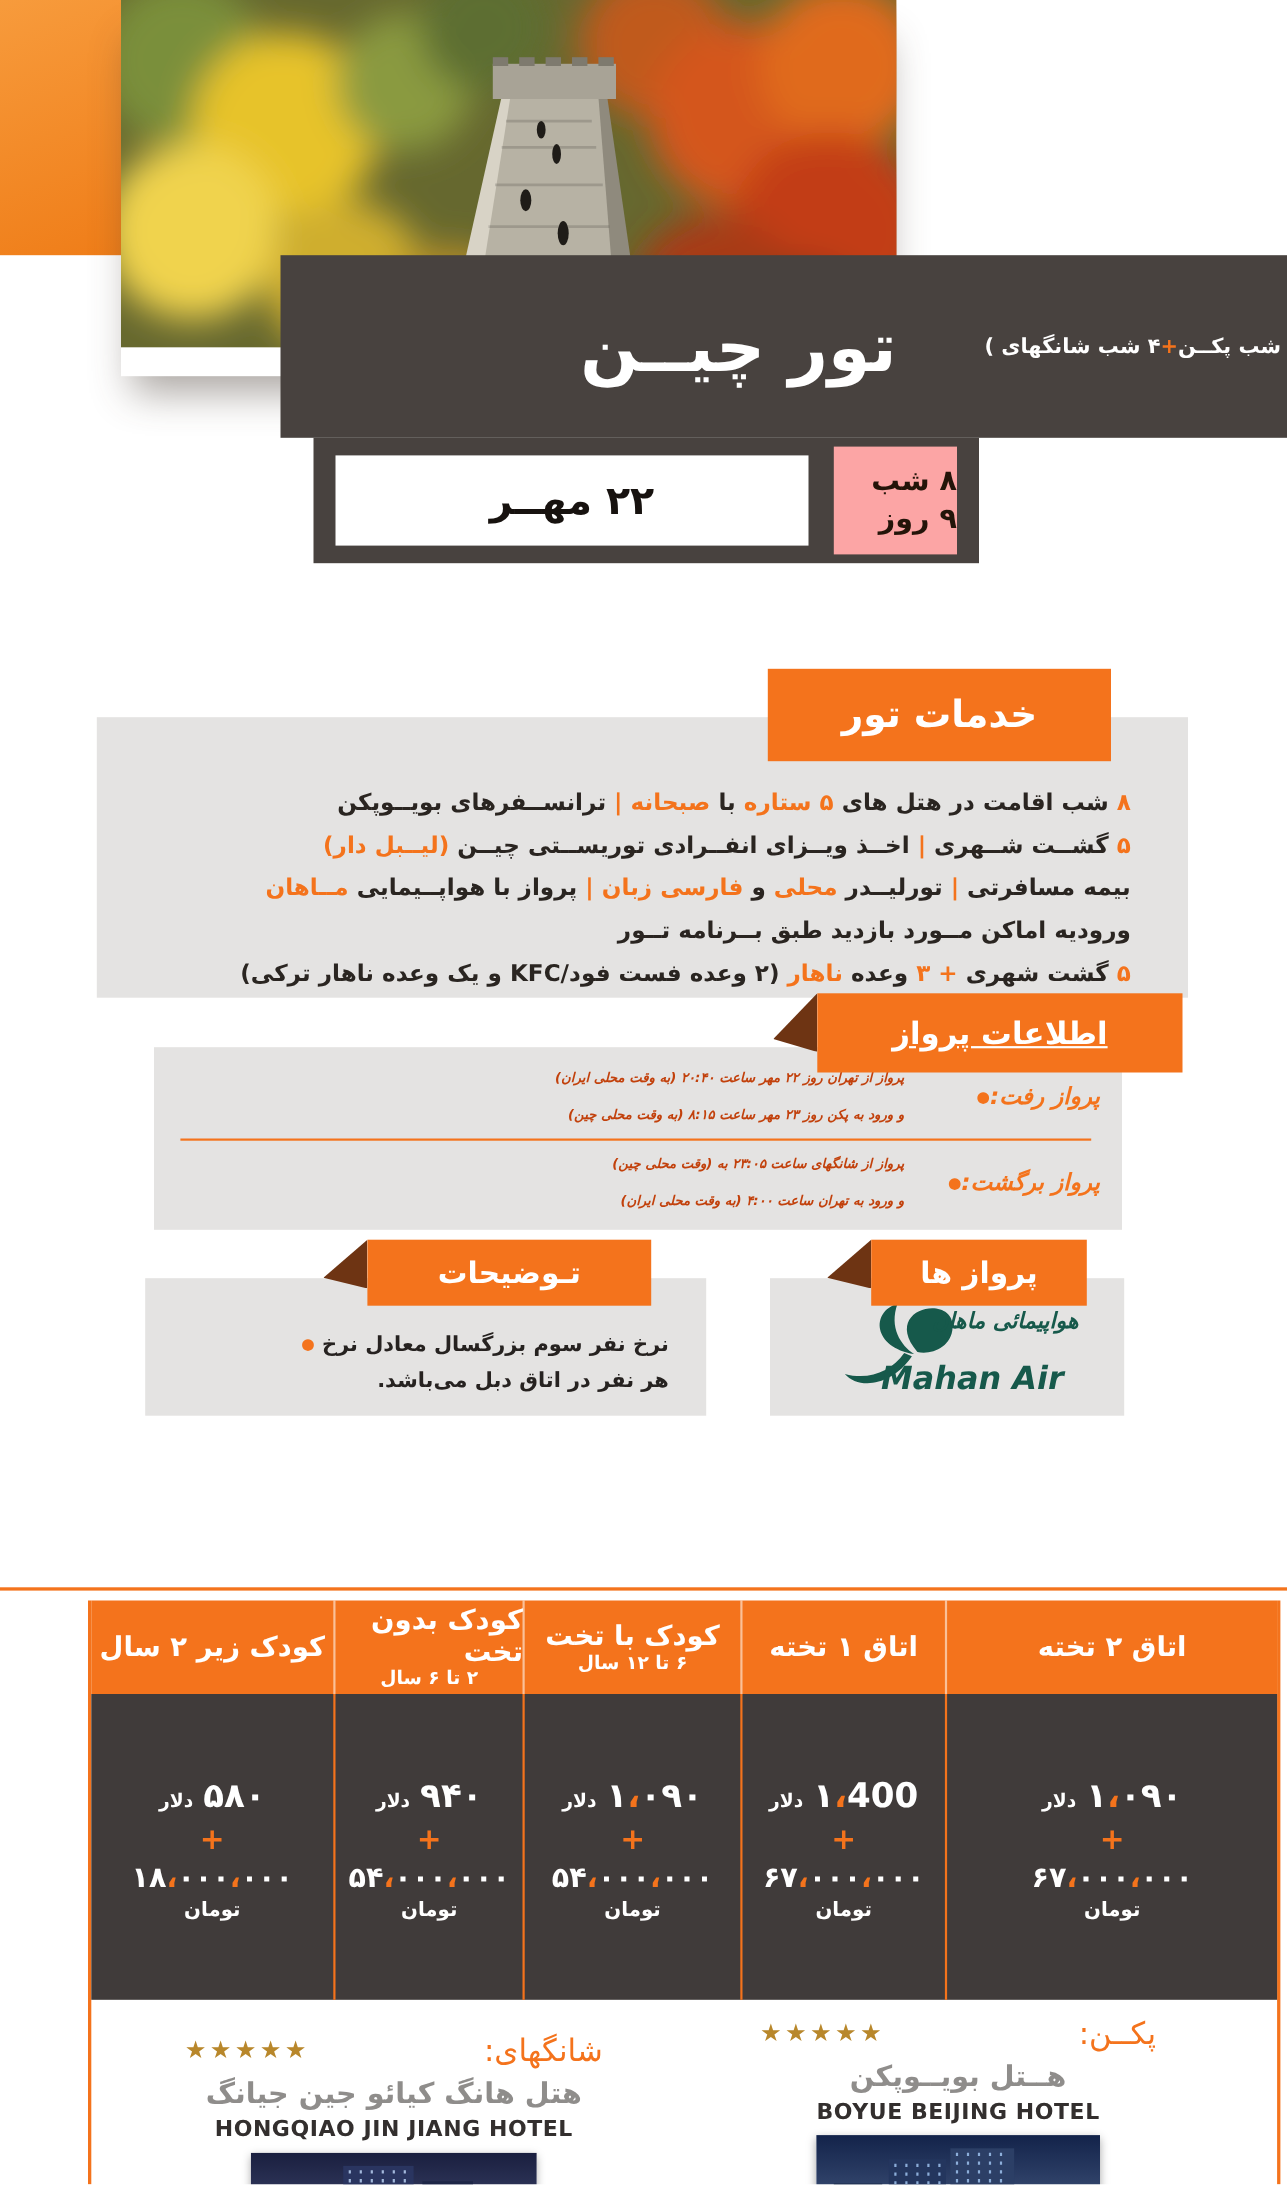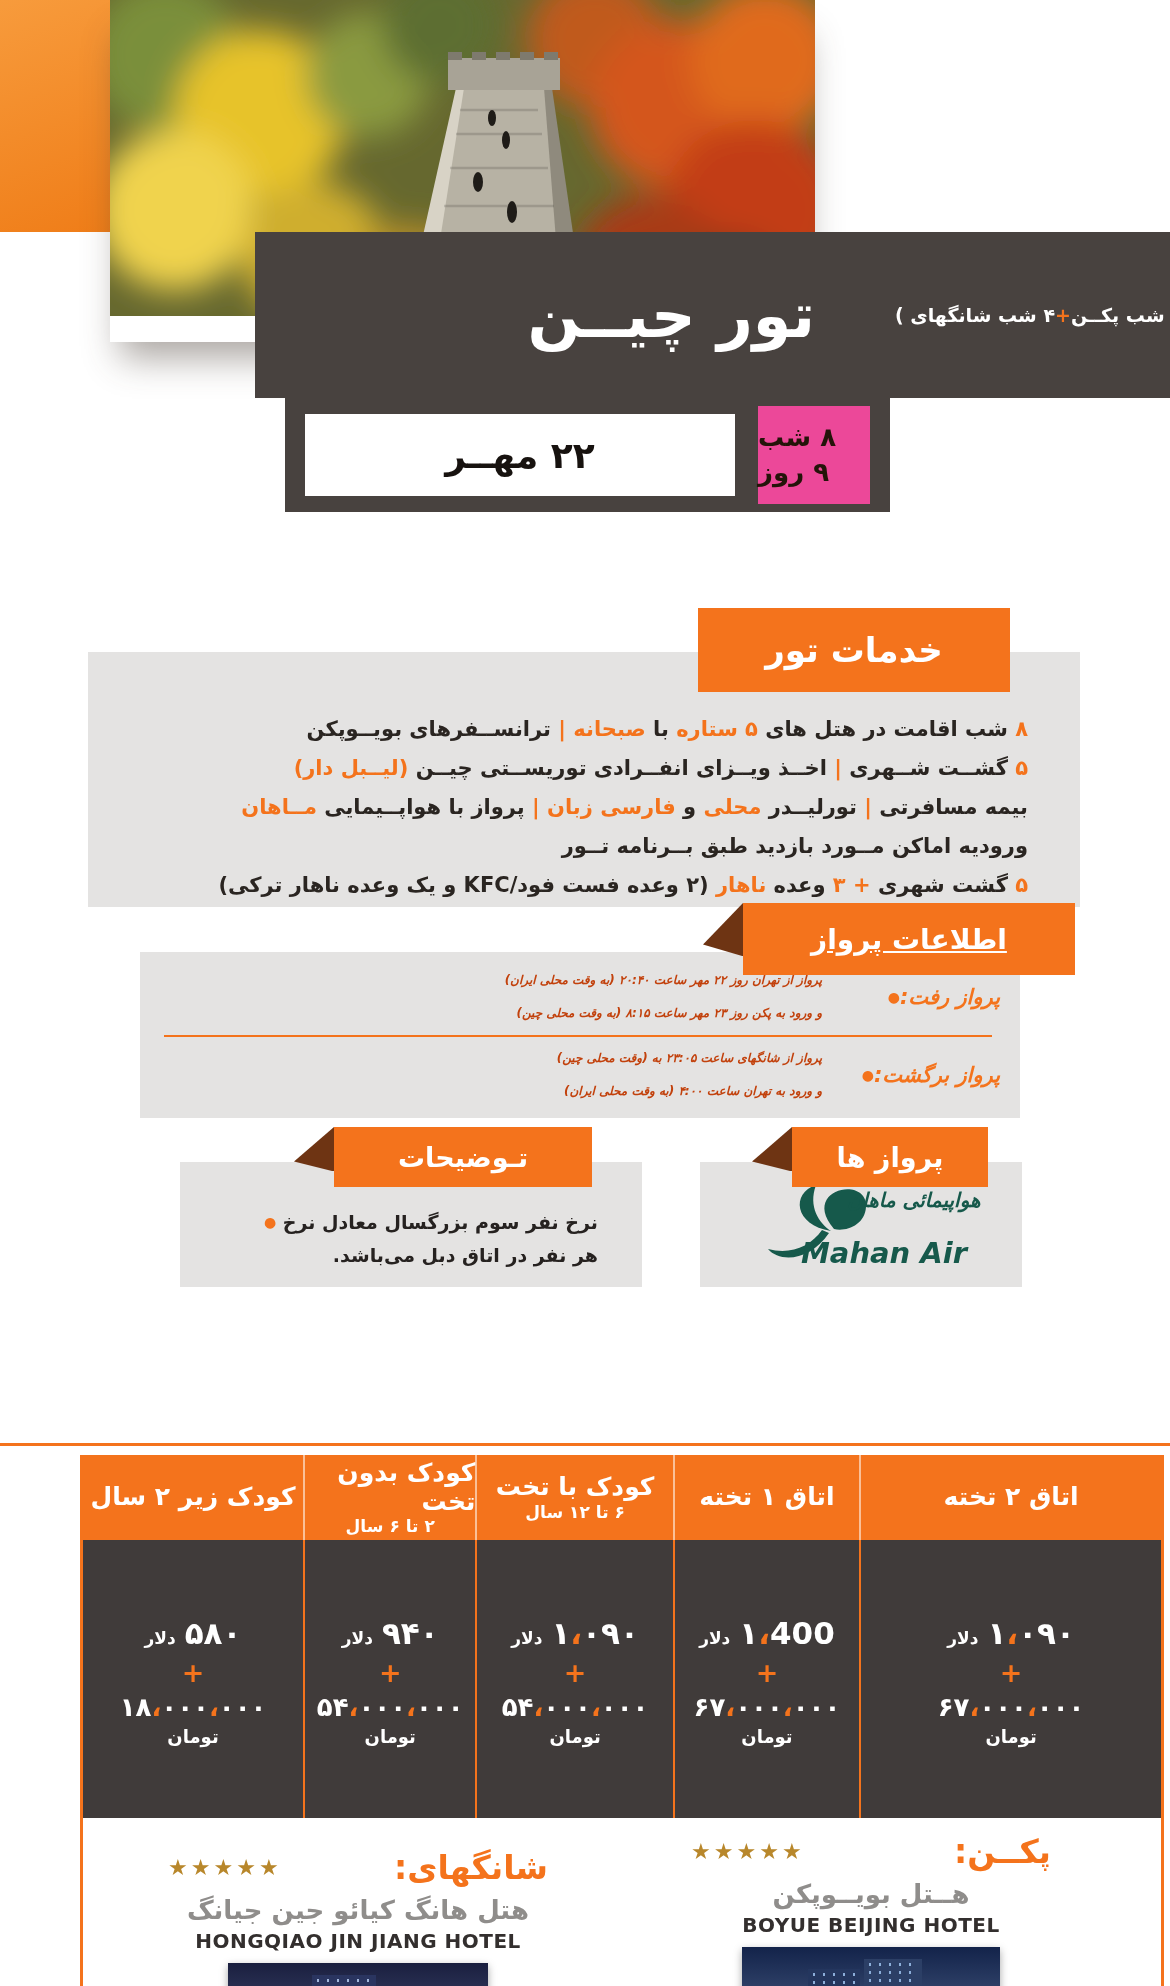--- a/index.html
+++ b/index.html
@@ -15,22 +15,22 @@
                box-shadow:0 26px 34px -10px rgba(70,60,50,.45);z-index:2;}
   .photo-frame svg{display:block;width:100%;height:100%;}
   .title-band{left:255px;top:232px;width:915px;height:166px;background:#48423f;z-index:3;}
   .page-title{position:absolute;right:355px;top:0;height:100%;display:flex;align-items:center;
               color:#fff;font-size:62px;font-weight:bold;}
   .tour-subtitle{position:absolute;left:640px;right:auto;top:0;height:100%;display:flex;align-items:center;
                  color:#fff;font-size:19px;font-weight:bold;white-space:nowrap;}
   .date-block{left:285px;top:398px;width:605px;height:114px;background:#48423f;z-index:3;}
   .date-box{position:absolute;right:155px;top:16px;width:430px;height:82px;background:#fff;
             display:flex;align-items:center;justify-content:center;color:#17120f;font-size:36px;font-weight:bold;}
-  .duration-badge{position:absolute;right:20px;top:8px;width:112px;height:98px;background:#ec4899;
-                  display:flex;flex-direction:column;align-items:flex-end;justify-content:center;
+  .duration-badge{position:absolute;right:20px;top:8px;width:112px;height:98px;background:#fca5a5;
+                  display:flex;flex-direction:column;align-items:flex-start;justify-content:center;
                   color:#241409;font-size:26px;font-weight:bold;line-height:1.35;}
 
   
   .ribbon{position:absolute;background:#f4731c;color:#fff;font-weight:bold;display:flex;
           align-items:center;justify-content:center;z-index:4;}
   .fold{position:absolute;left:-40px;top:0;width:40px;height:74%;background:#6e3413;
         clip-path:polygon(100% 0,0 78%,100% 100%);}
   .gray-box{position:absolute;background:#e4e3e2;}
 
   
@@ -43,21 +43,21 @@
   .rb-flight{right:95px;top:903px;width:332px;height:72px;font-size:28px;text-decoration:underline;}
   .gb-flight{right:150px;top:952px;width:880px;height:166px;padding:12px 20px 0 16px;}
   .frow{display:flex;align-items:center;font-style:italic;}
   .flabel{width:178px;color:#f4731c;font-size:21px;font-weight:bold;white-space:nowrap;}
   .fbullet{font-size:14px;margin-left:6px;vertical-align:2px;}
   .flines{flex:1;font-size:12px;font-weight:bold;color:#c2410c;line-height:33px;text-align:right;}
   .fdivider{border:0;border-top:2.5px solid #f4731c;margin:5px 8px;}
 
   
   .rb-notes{right:578px;top:1127px;width:258px;height:60px;font-size:27px;}
-  .gb-notes{right:528px;top:1162px;width:462px;height:125px;padding:44px 44px 0 16px;}
+  .gb-notes{right:528px;top:1162px;width:510px;height:125px;padding:44px 34px 0 16px;}
   .note-text{font-size:19px;font-weight:bold;color:#262220;line-height:33px;text-align:right;}
   .rb-air{right:182px;top:1127px;width:196px;height:60px;font-size:27px;}
   .gb-air{right:148px;top:1162px;width:322px;height:125px;display:flex;align-items:center;justify-content:center;}
 
   
   .top-rule{left:0;top:1443px;width:1170px;height:3px;background:#f4731c;}
   .card{left:80px;top:1455px;width:1084px;height:531px;background:#fff;
         border-left:3px solid #f4731c;border-right:3px solid #f4731c;}
   .thead{display:flex;height:85px;background:#f4731c;}
   .thead .cell{display:flex;flex-direction:column;align-items:center;justify-content:center;
@@ -76,21 +76,21 @@
   .plus{color:#f4731c;font-size:27px;font-weight:bold;line-height:1.2;margin:6px 0 2px;}
   .irr-num{font-size:26px;font-weight:bold;letter-spacing:1px;}
   .toman{font-size:18px;font-weight:bold;margin-top:4px;}
 
   
   .hotels{position:relative;height:168px;}
   .hotel{position:absolute;text-align:center;}
   .hotel-bj{right:100px;top:14px;width:380px;}
   .hotel-sh{left:75px;top:30px;width:400px;}
   .h-label-row{display:flex;align-items:center;justify-content:space-between;padding:0 10px;}
-  .city-label{color:#f4731c;font-size:33px;font-weight:bold;}
+  .city-label{color:#f4731c;font-size:28px;font-weight:normal;}
   .stars{color:#b8872b;font-size:22px;letter-spacing:3px;direction:ltr;}
   .h-fa{color:#8f8d8b;font-size:26px;font-weight:bold;margin-top:8px;}
   .h-en{color:#332f2e;font-size:20px;font-weight:bold;margin-top:4px;letter-spacing:.5px;direction:ltr;}
   .h-photo{margin:10px auto 0;box-shadow:0 3px 8px rgba(0,0,0,.35);}
   .h-photo svg{display:block;}
 </style>
 </head>
 <body>
 
 <div id="canvas">

